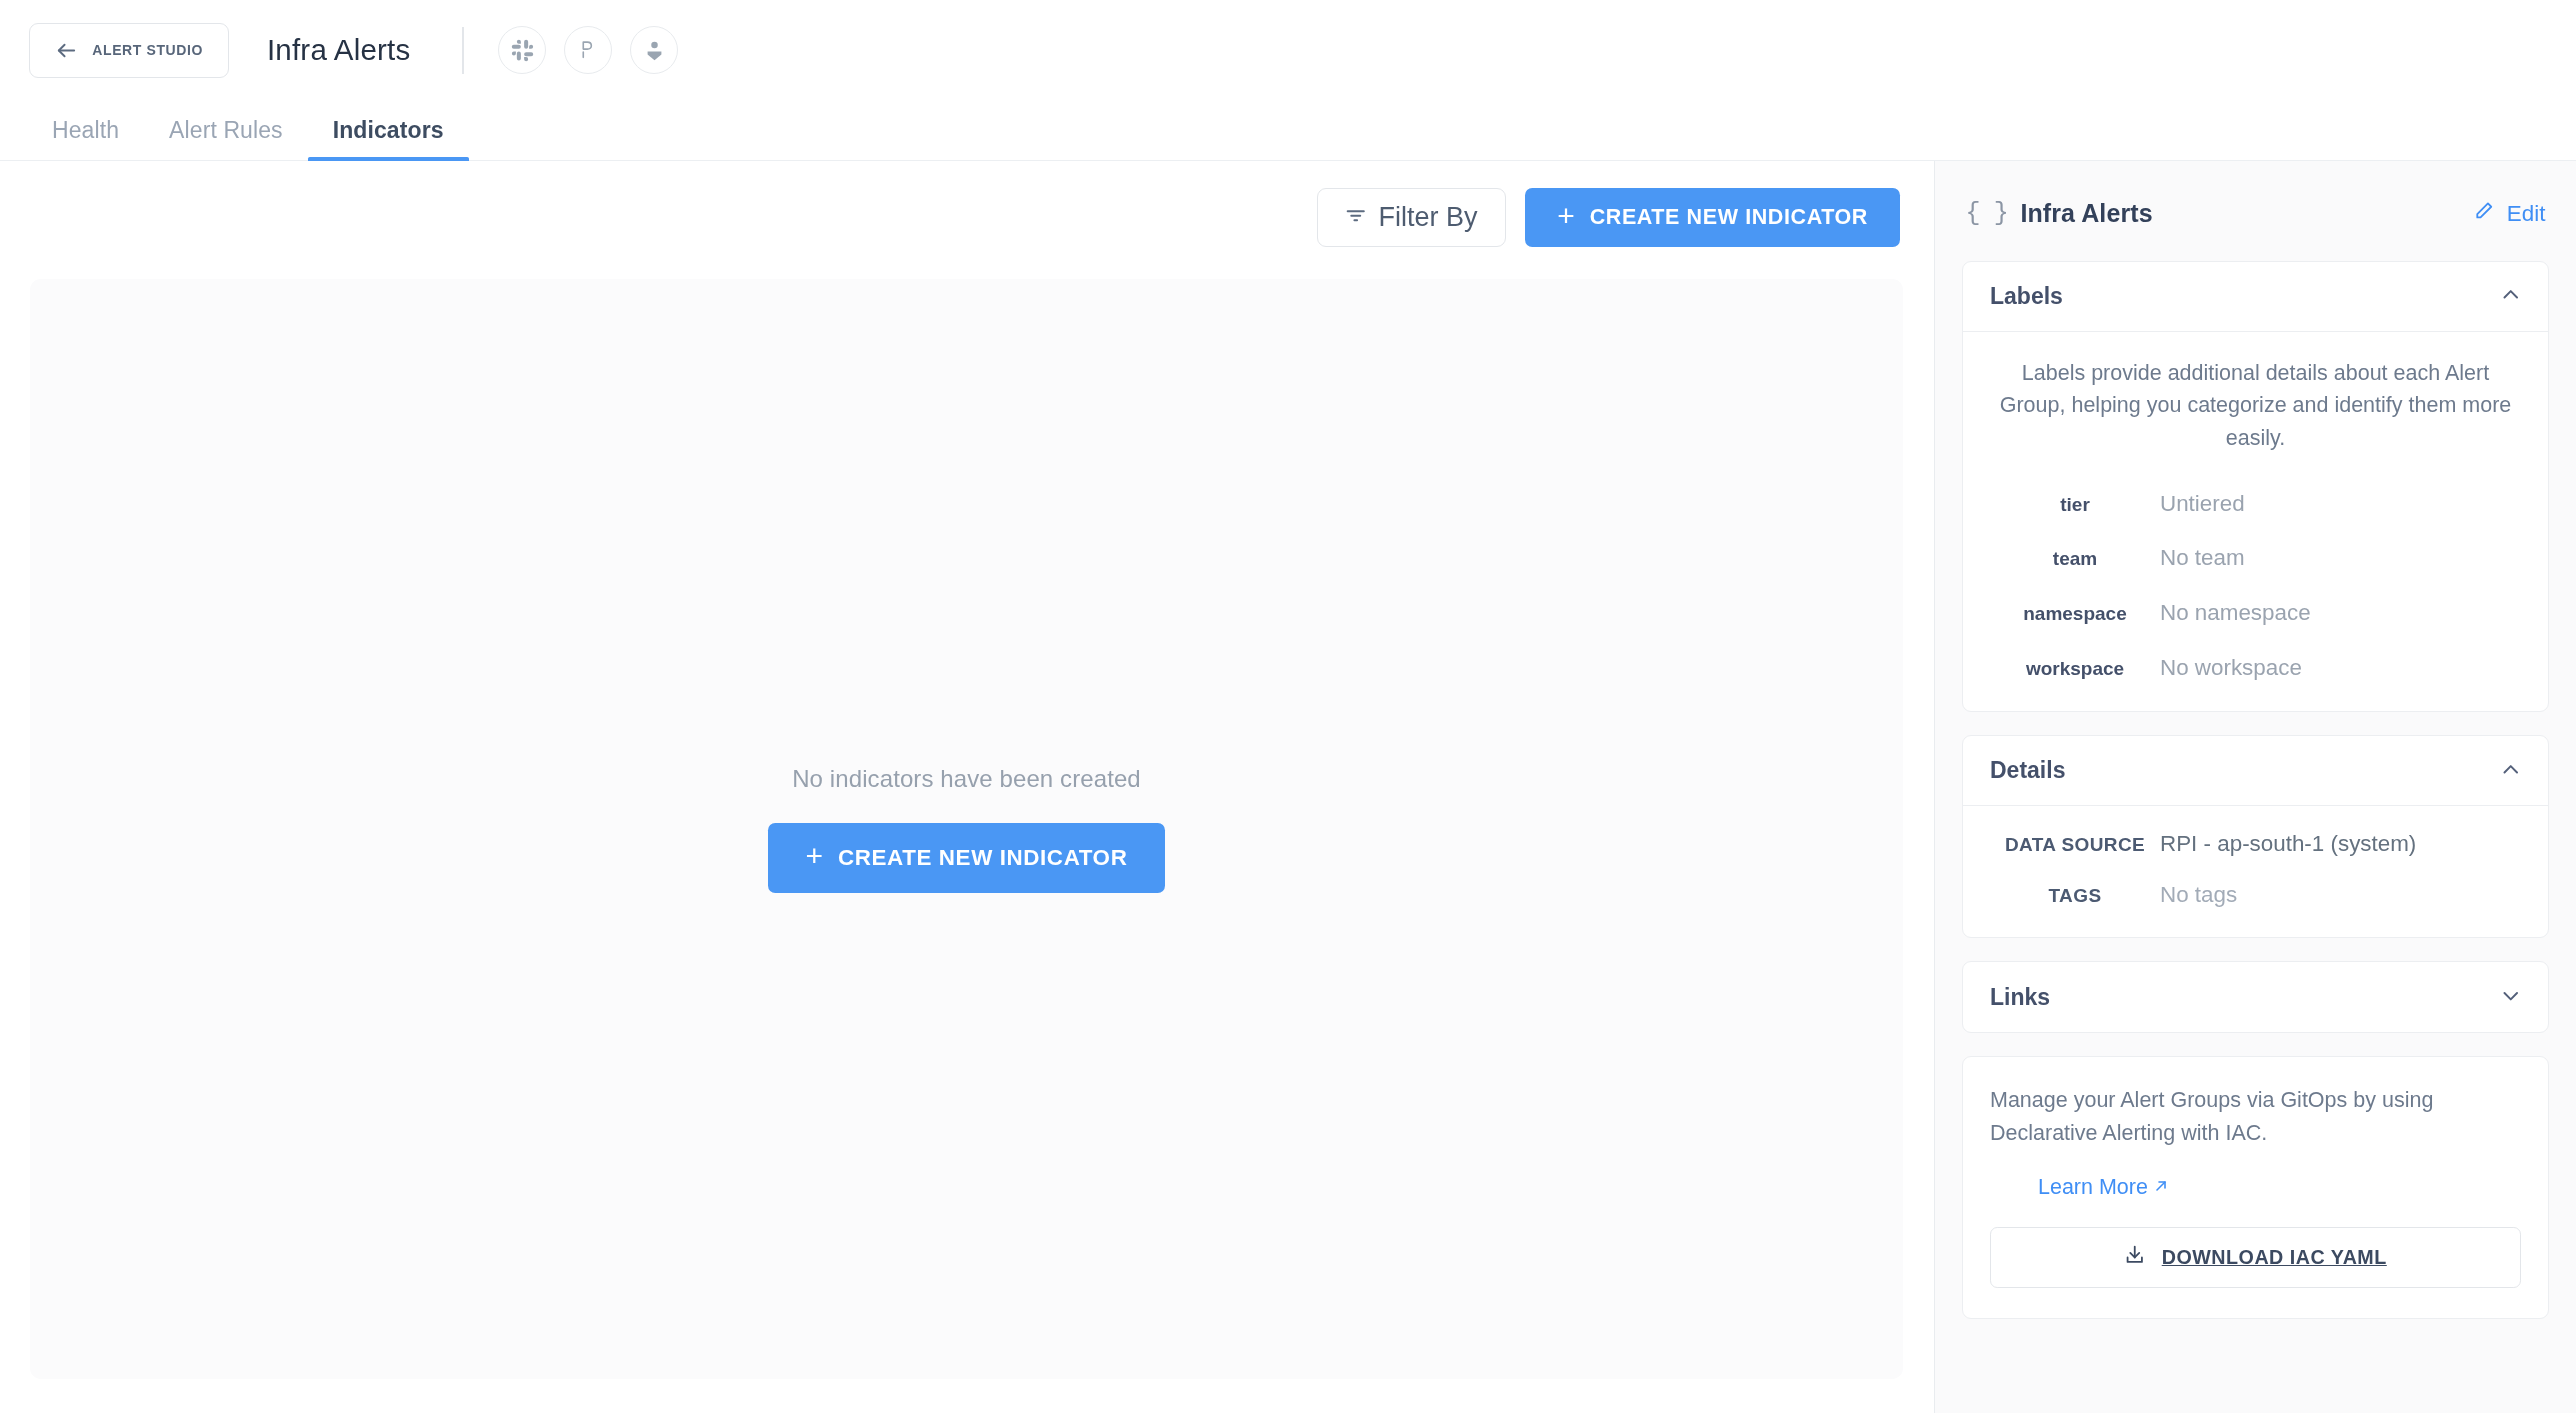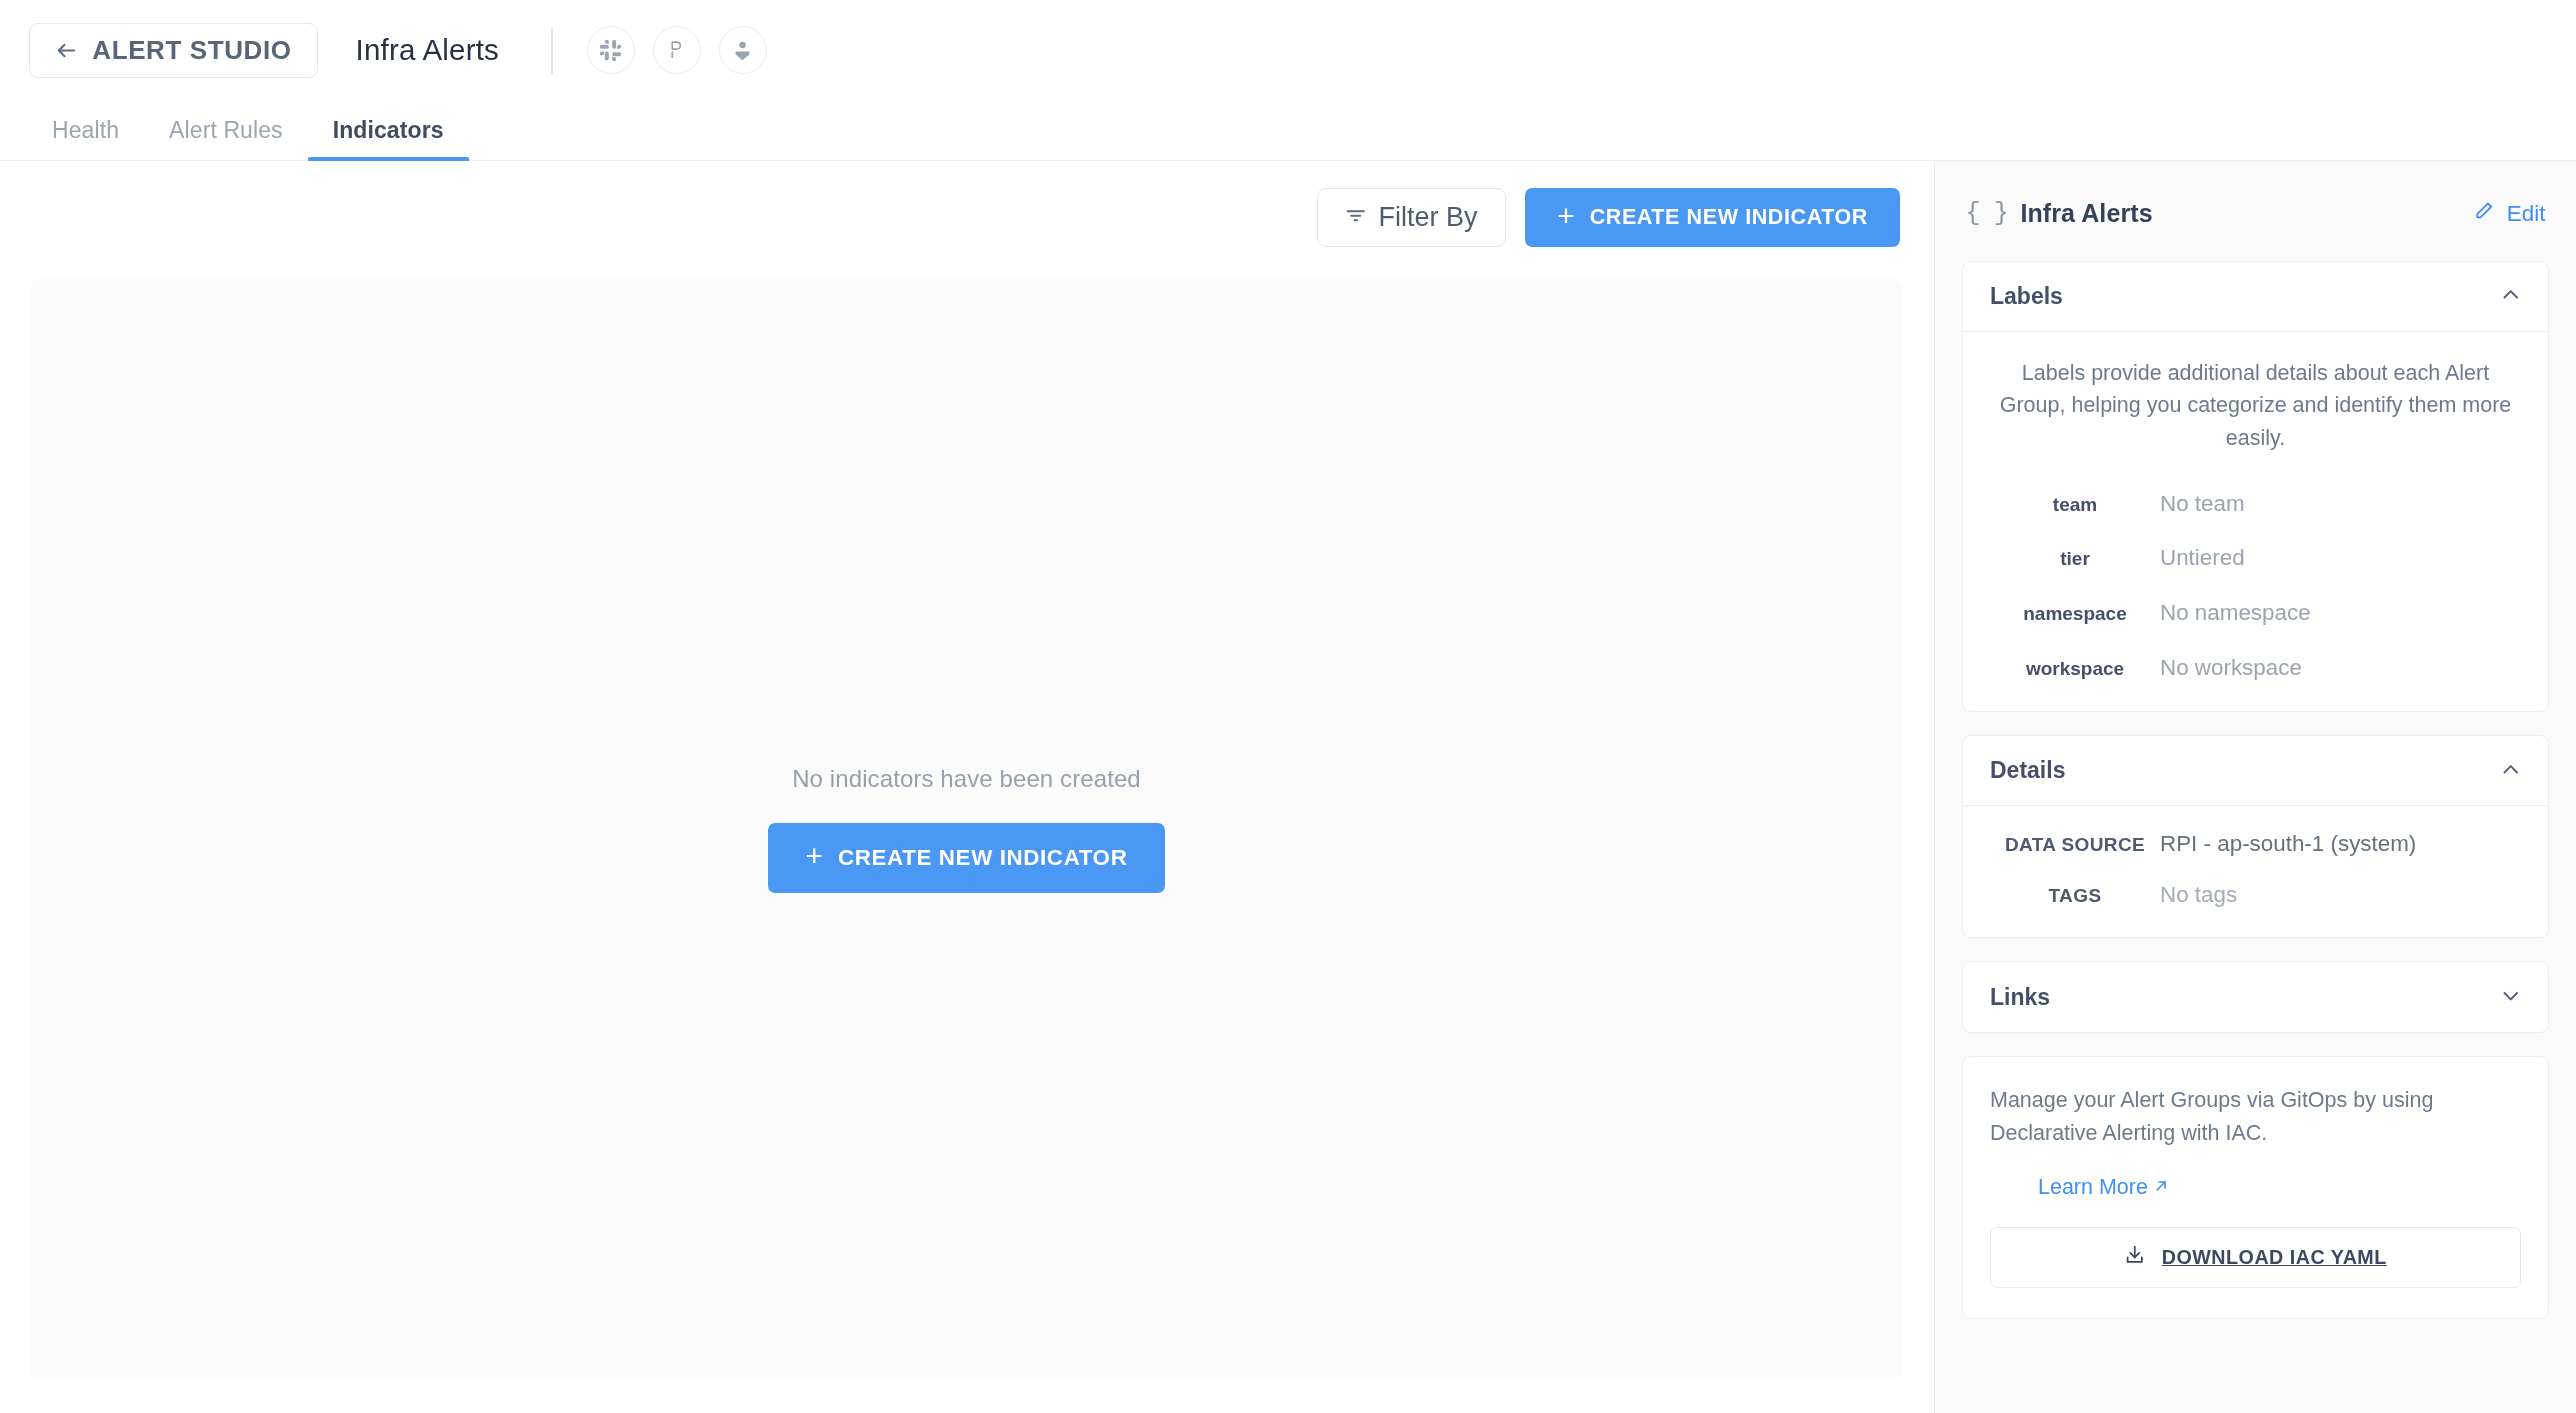--- a/index.html
+++ b/index.html
@@ -33,21 +33,21 @@
     border-radius: 9px;
     background: #ffffff;
     cursor: pointer;
   }
   .back-btn .arrow {
     width: 23px; height: 23px;
     display: block;
     color: #5c6b80;
   }
   .back-btn .label {
-    font-size: 26px;
+    font-size: 14px;
     font-weight: 700;
     letter-spacing: 0.6px;
     color: #58667a;
     white-space: nowrap;
   }
 
   .group-title {
     margin-left: 38px;
     font-size: 29.5px;
     font-weight: 400;
@@ -463,26 +463,26 @@
         <span class="chev">
           <svg width="21.5" height="21.5" viewBox="0 0 24 24" fill="none" stroke="currentColor" stroke-width="2.2" stroke-linecap="round" stroke-linejoin="round">
               <polyline points="5 15 12 8 19 15"></polyline>
             </svg>
         </span>
       </div>
       <div class="card-body">
         <div class="desc">Labels provide additional details about each Alert Group, helping you categorize and identify them more easily.</div>
 
         <div class="kv-row">
+          <span class="kv-key">tier</span>
+          <span class="kv-val">Untiered</span>
+        </div>
+        <div class="kv-row">
           <span class="kv-key">team</span>
           <span class="kv-val">No team</span>
-        </div>
-        <div class="kv-row">
-          <span class="kv-key">tier</span>
-          <span class="kv-val">Untiered</span>
         </div>
         <div class="kv-row">
           <span class="kv-key">namespace</span>
           <span class="kv-val">No namespace</span>
         </div>
         <div class="kv-row">
           <span class="kv-key">workspace</span>
           <span class="kv-val">No workspace</span>
         </div>
       </div>

